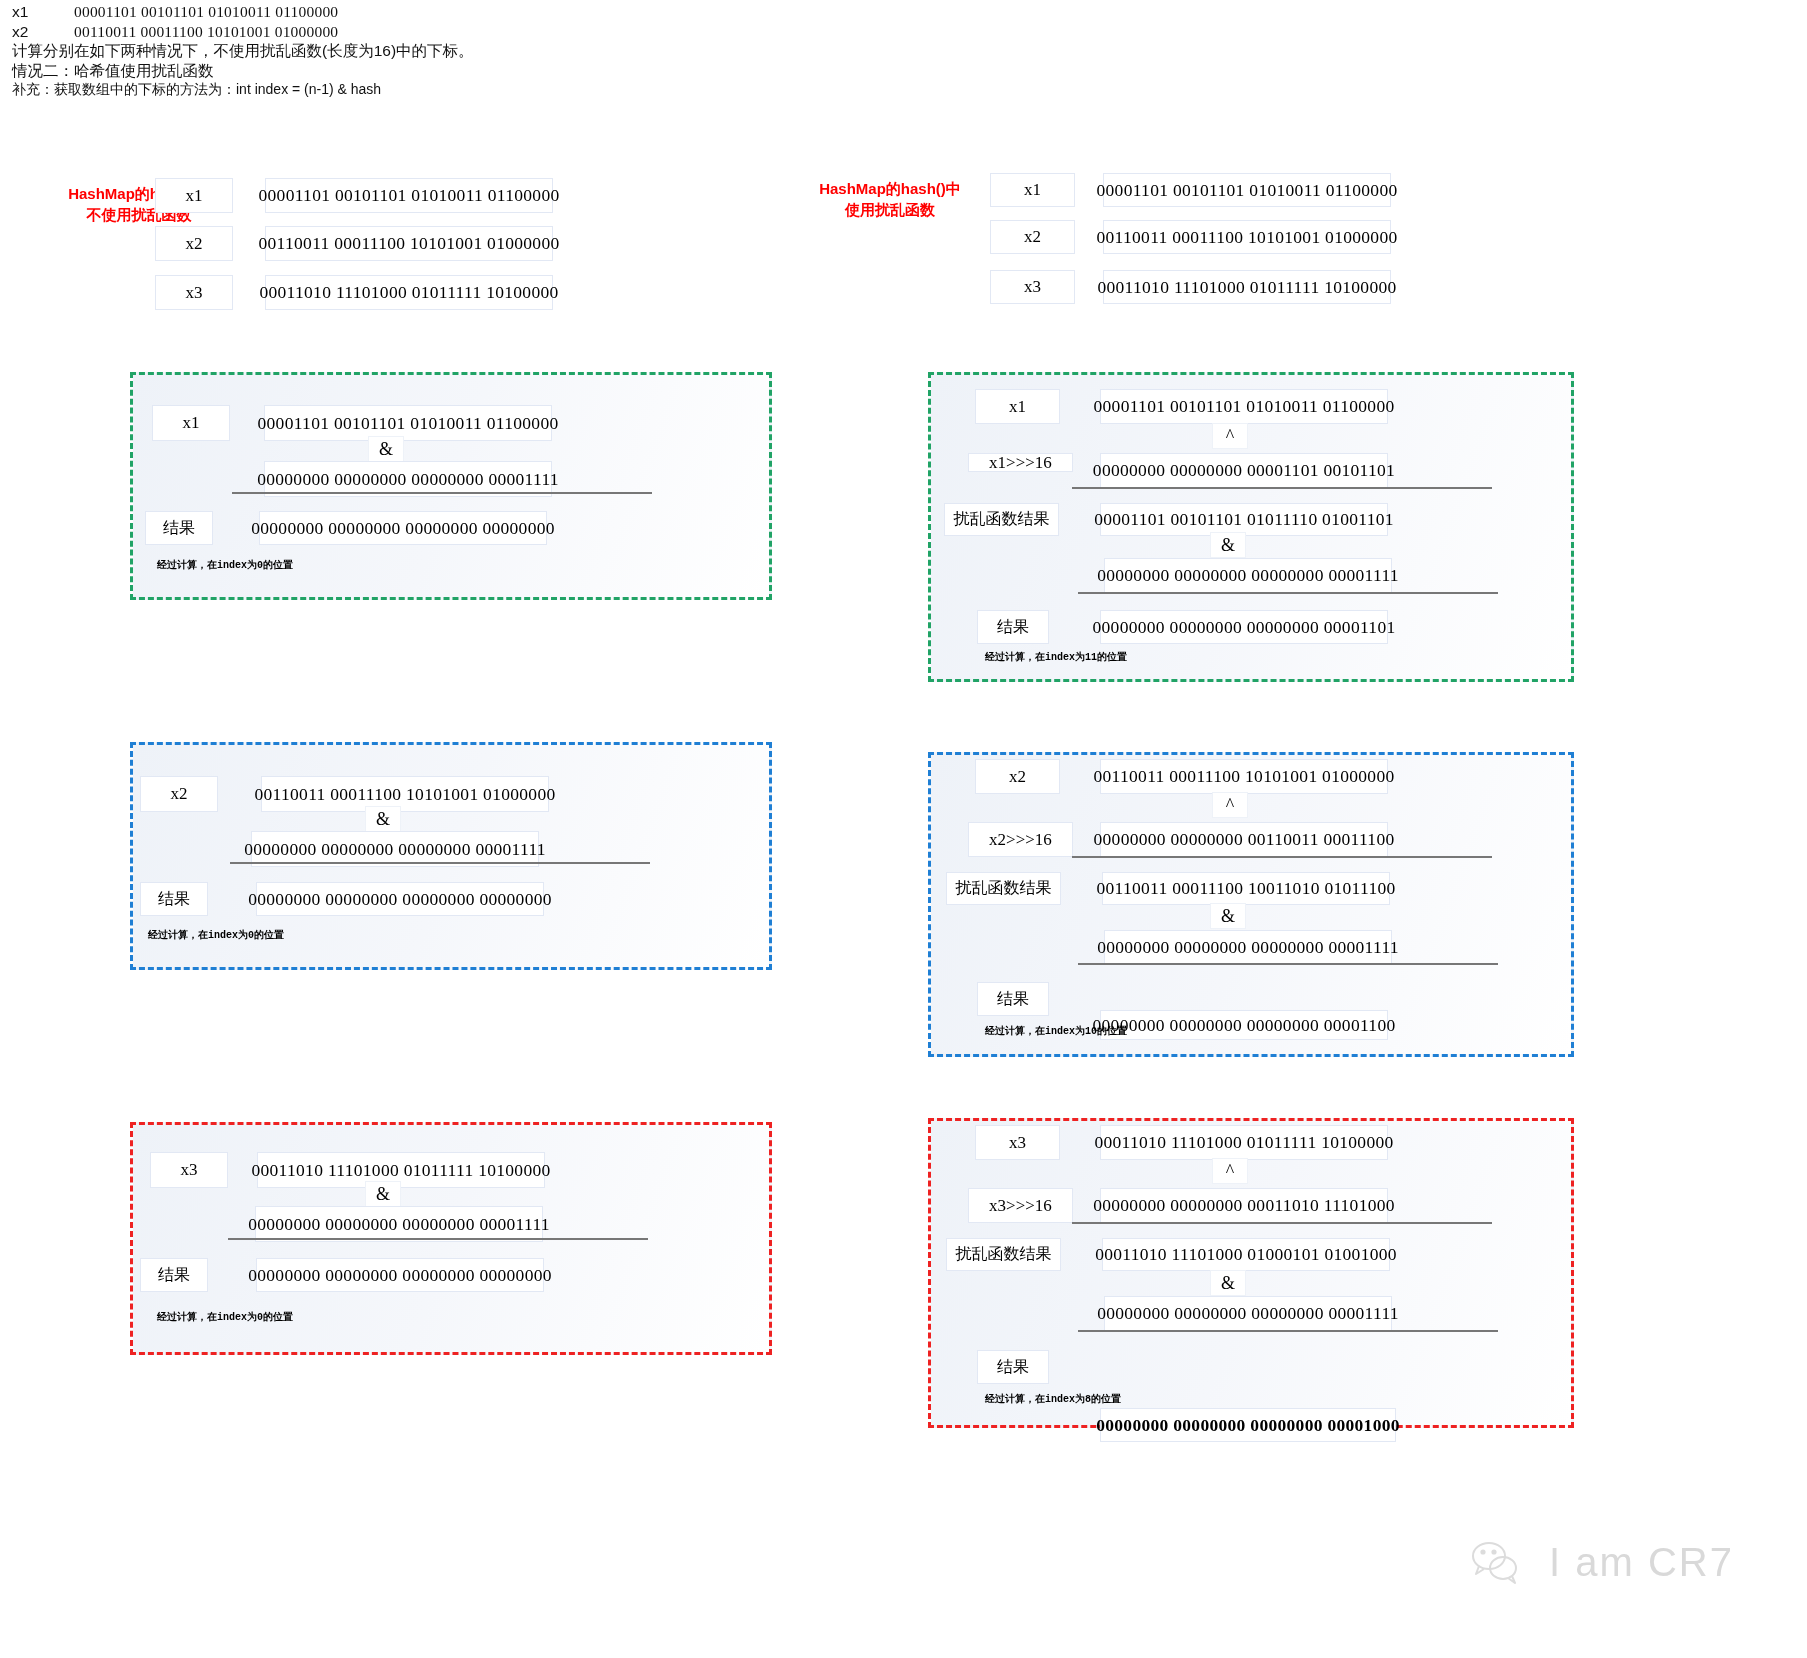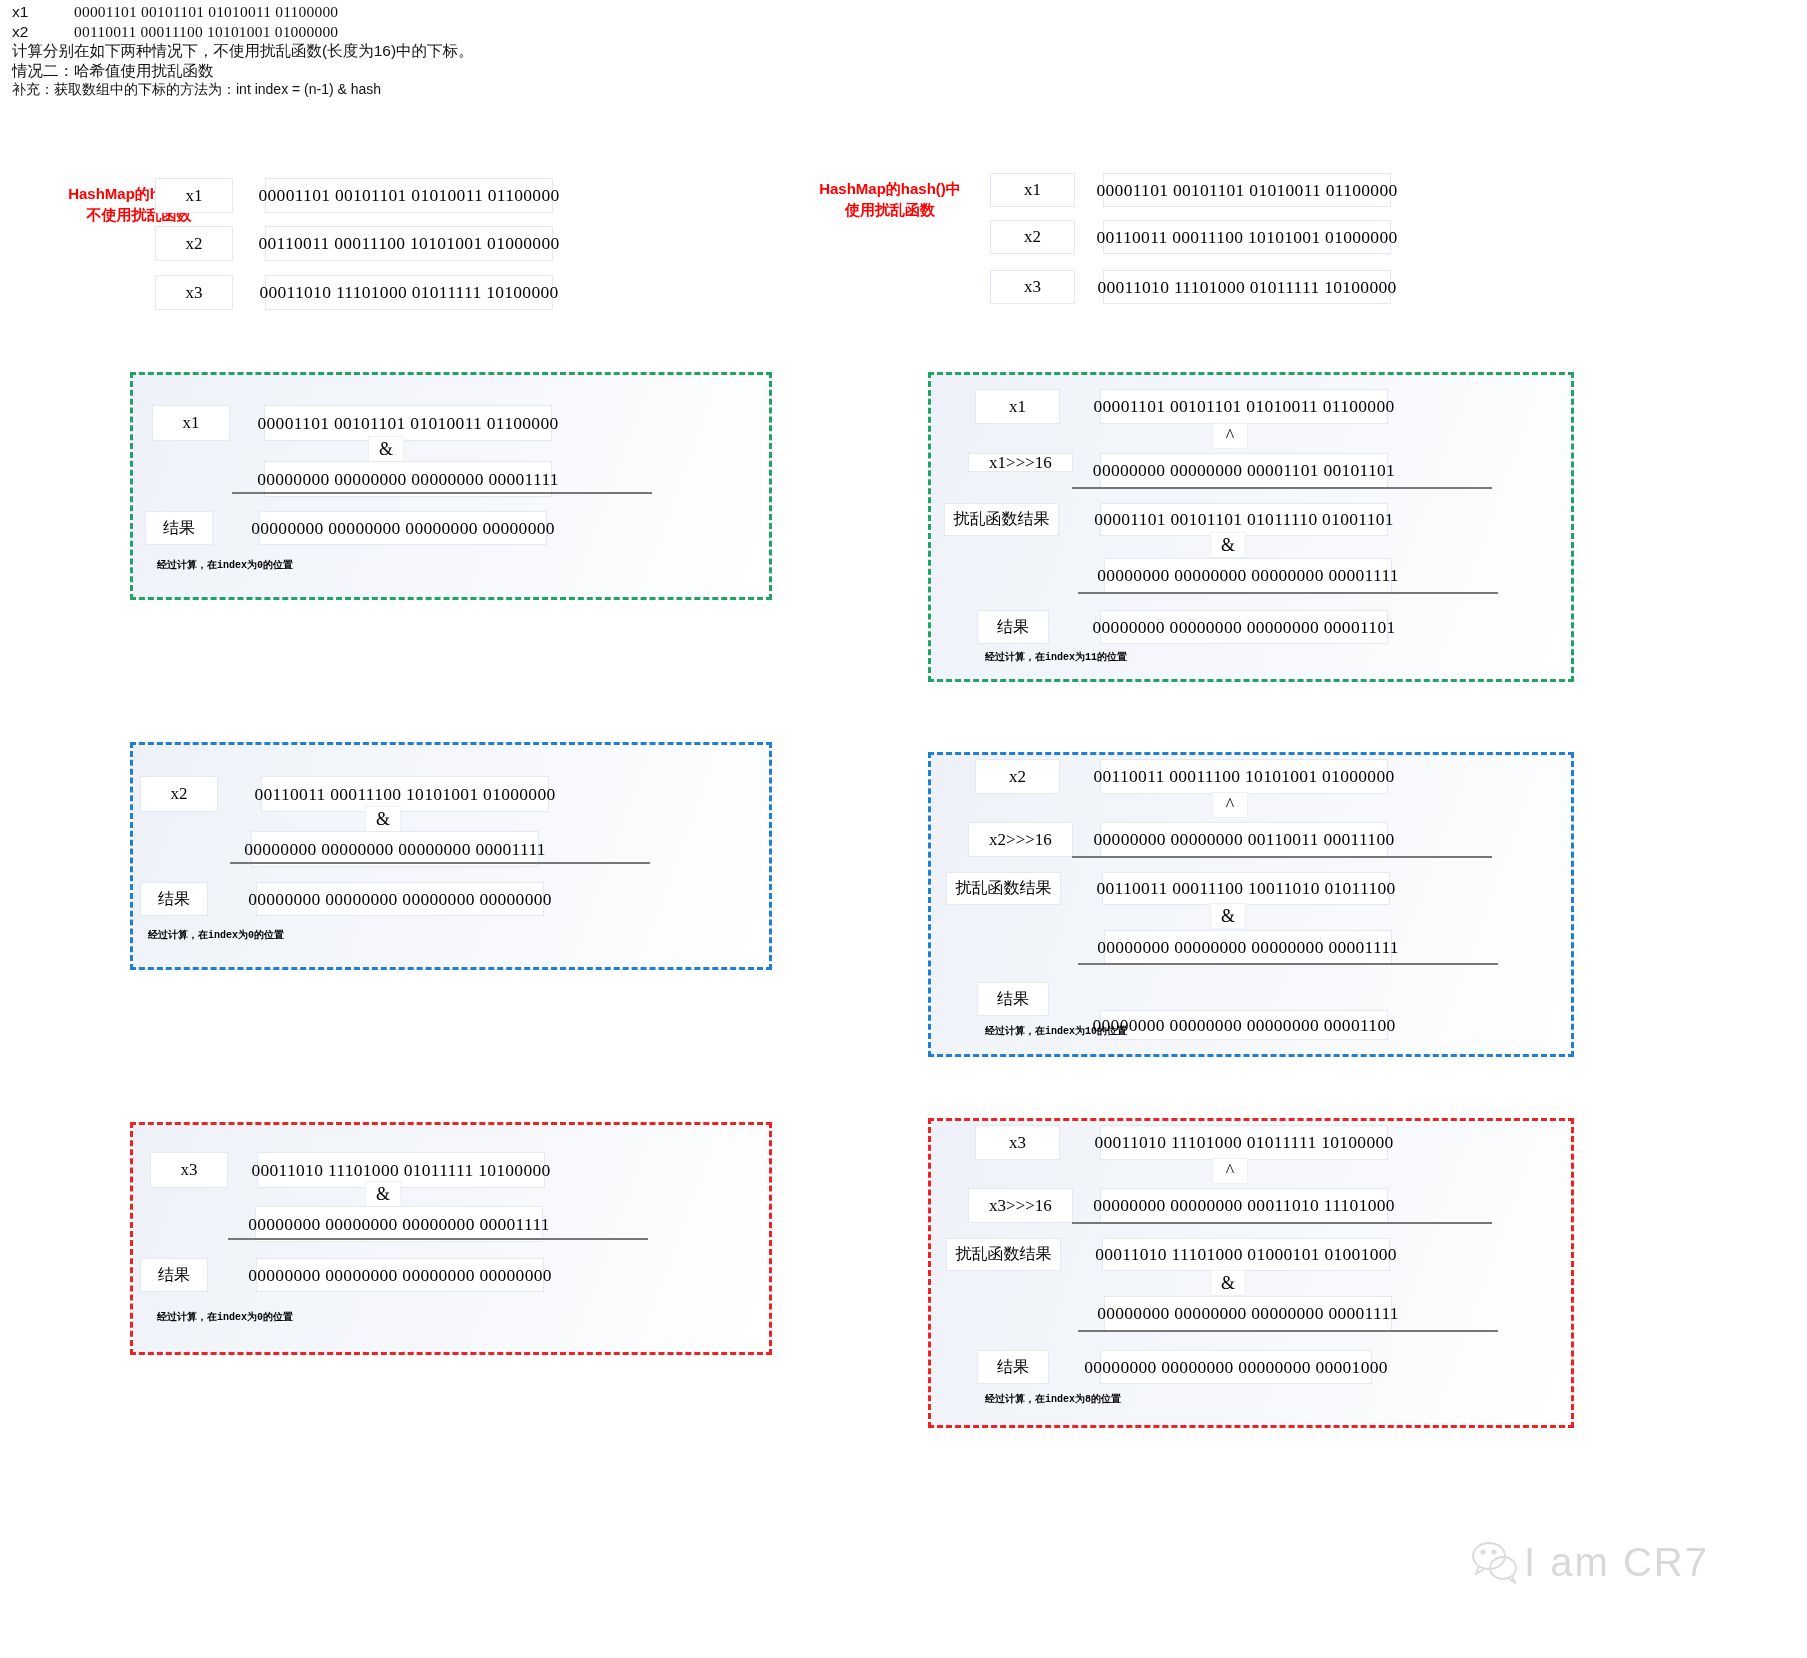--- a/index.html
+++ b/index.html
@@ -50,21 +50,21 @@
   .group.plain{background:linear-gradient(110deg,#eef2f8 0%,#f5f7fb 50%,#ffffff 100%);}
 
   .caption{
     font-family:Liberation Mono, monospace;
     font-size:10px;font-weight:bold;color:#000;white-space:nowrap;
   }
 
   
   #watermark{
     left:1470px;top:1525px;width:320px;height:75px;
-    display:flex;align-items:center;gap:2px;
+    display:flex;align-items:center;gap:27px;
     color:#d9d9d9;font-size:40px;letter-spacing:2px;
     font-family:"Liberation Sans","DejaVu Sans",sans-serif;
     pointer-events:none;
   }
   #watermark .wm-bubble{width:52px;height:46px;position:relative;flex:0 0 auto;}
 </style>
 </head>
 <body>
 
 <div class="abs" id="intro">
@@ -163,21 +163,21 @@
 <div class="abs op" style="left:1212px;top:1158px;width:36px;height:26px;">^</div>
 <div class="abs cell lbl" style="left:968px;top:1188px;width:105px;height:35px;">x3&gt;&gt;&gt;16</div>
 <div class="abs cell bin" style="left:1100px;top:1188px;width:288px;height:35px;">00000000 00000000 00011010 11101000</div>
 <div class="abs rule" style="left:1072px;top:1222px;width:420px;"></div>
 <div class="abs cell cn" style="left:946px;top:1238px;width:115px;height:33px;">扰乱函数结果</div>
 <div class="abs cell bin" style="left:1102px;top:1238px;width:288px;height:33px;">00011010 11101000 01000101 01001000</div>
 <div class="abs op" style="left:1210px;top:1270px;width:36px;height:26px;">&amp;</div>
 <div class="abs cell bin" style="left:1104px;top:1296px;width:288px;height:35px;">00000000 00000000 00000000 00001111</div>
 <div class="abs rule" style="left:1078px;top:1330px;width:420px;"></div>
 <div class="abs cell cn" style="left:977px;top:1350px;width:72px;height:34px;">结果</div>
-<div class="abs cell bin" style="left:1100px;top:1350px;width:272px;height:34px;">00000000 00000000 00000000 00001000</div>
+<div class="abs cell bin" style="left:1100px;top:1408px;width:296px;height:34px;font-weight:bold;">00000000 00000000 00000000 00001000</div>
 <div class="abs caption" style="left:985px;top:1392px;">经过计算，在index为8的位置</div>
 
 <div class="abs" id="watermark">
   <span class="wm-bubble">
     <svg width="52" height="46" viewBox="0 0 52 46" fill="none" stroke="#dcdcdc" stroke-width="2">
       <ellipse cx="19" cy="16" rx="16" ry="13"></ellipse>
       <path d="M9 26 L6 34 L14 29" stroke-linejoin="round" fill="none"></path>
       <circle cx="13" cy="12" r="1.6" fill="#dcdcdc"></circle>
       <circle cx="24" cy="12" r="1.6" fill="#dcdcdc"></circle>
       <ellipse cx="33" cy="28" rx="13" ry="11"></ellipse>

